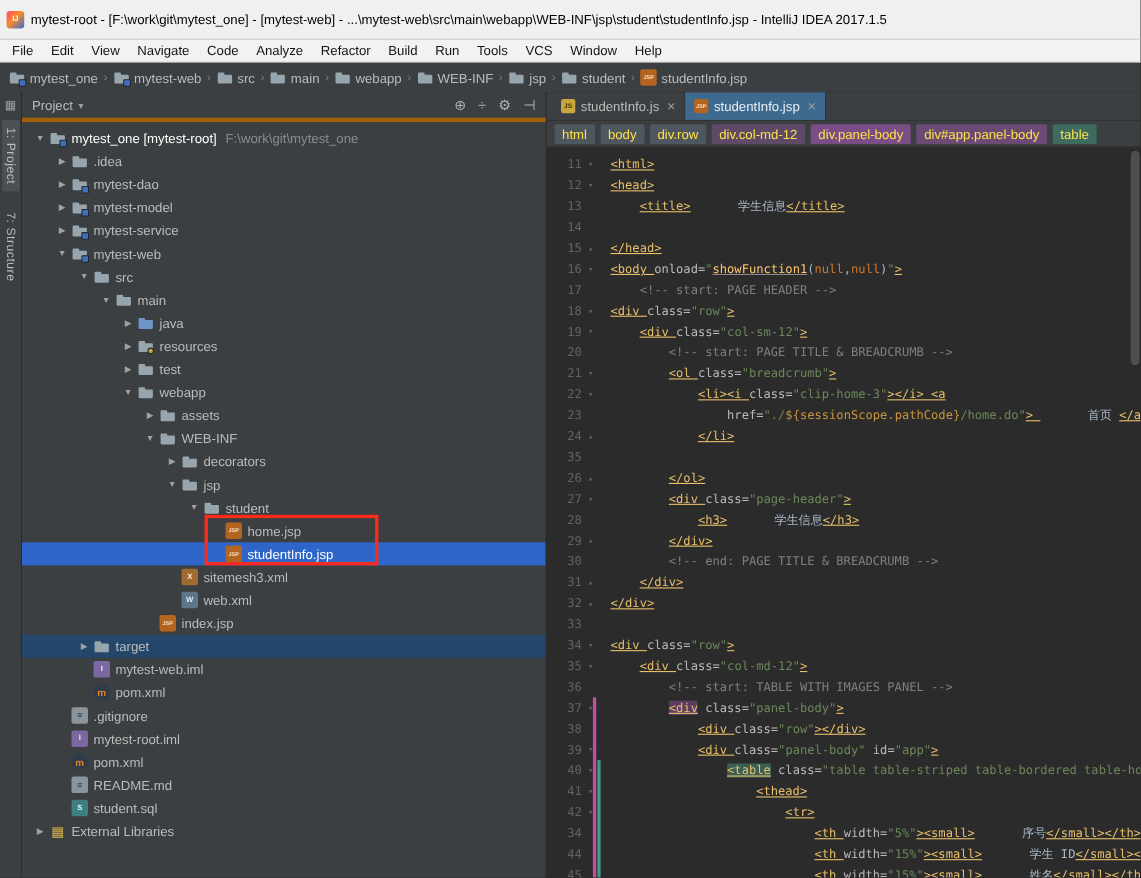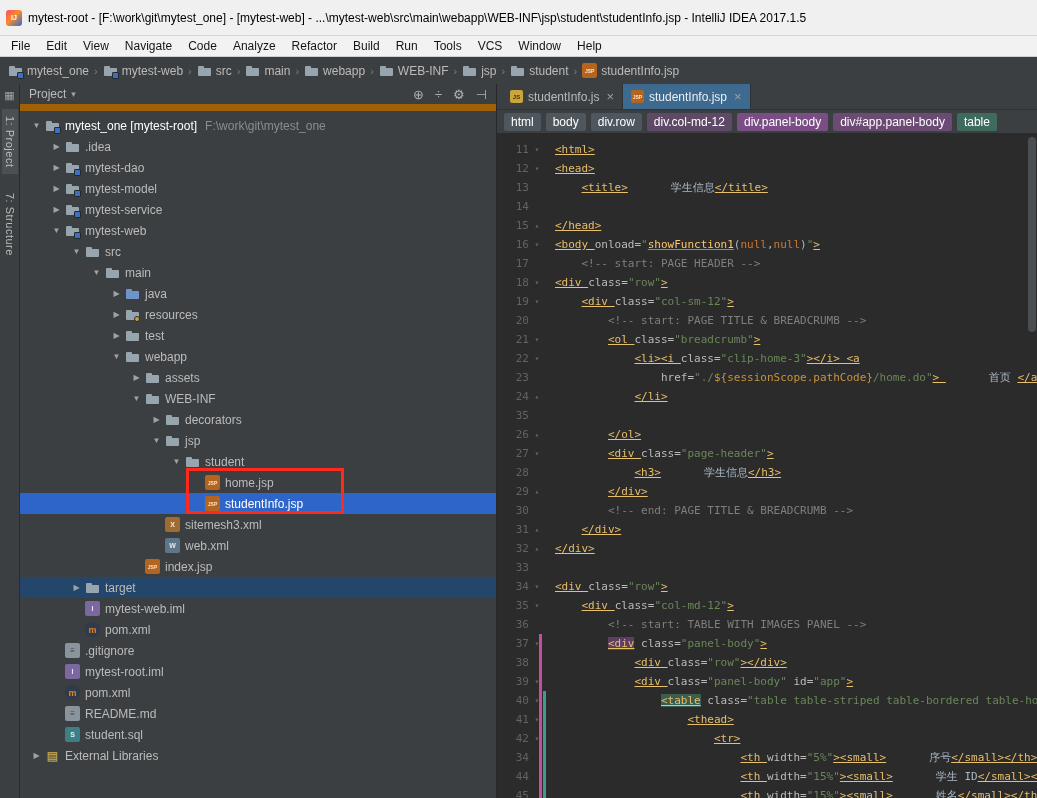--- a/index.html
+++ b/index.html
@@ -23,42 +23,42 @@
   .main{flex:1;display:flex;min-height:0;}
 
   
   .toolstrip{width:20px;background:#3C3F41;border-right:1px solid #2B2B2B;display:flex;flex-direction:column;align-items:center;flex:none;}
   .switcher{color:#9DA2A6;font-size:11px;margin:5px 0 7px;}
   .strip-btn{writing-mode:vertical-rl;color:#BBBBBB;font-size:11px;padding:7px 2px;margin-bottom:12px;letter-spacing:.5px;white-space:nowrap;}
   .strip-btn.active{background:#4C5052;}
 
   
   .project{width:477px;background:#3C3F41;border-right:1px solid #282828;display:flex;flex-direction:column;flex:none;}
-  .project-header{height:27px;border-bottom:7px solid #a16207;display:flex;align-items:center;gap:5px;padding:0 9px;color:#BBBBBB;flex:none;}
+  .project-header{height:27px;border-bottom:4px solid #a16207;display:flex;align-items:center;gap:5px;padding:0 9px;color:#BBBBBB;flex:none;}
   .ph-caret{color:#9DA2A6;font-size:9px;}
   .ph-spacer{flex:1;}
   .ph-icon{color:#AFB1B3;font-size:13px;margin-left:11px;}
   .tree{position:relative;flex:1;overflow:hidden;padding-top:4px;}
   .tree-row{height:21px;display:flex;align-items:center;color:#BBBBBB;white-space:nowrap;}
   .tree-row.selected{background:#2E65C9;color:#FFFFFF;}
   .tree-row.inactive-selected{background:#25466B;}
   .tree-arrow{width:17px;text-align:center;color:#9DA2A6;font-size:8px;flex:none;}
   .tree-label{margin-left:5px;}
   .root-label{font-weight:normal;color:#ffffff;}
   .tree-extra{margin-left:8px;color:#8C8C8C;}
   .red-box{position:absolute;left:166px;top:357px;width:158px;height:46px;border:3px solid #FF2A1C;pointer-events:none;}
 
   
   .editor{flex:1;display:flex;flex-direction:column;min-width:0;background:#2B2B2B;}
   .tabs{height:26px;background:#3C3F41;border-bottom:1px solid #323232;display:flex;align-items:stretch;padding-left:5px;flex:none;}
   .tab{display:flex;align-items:center;gap:5px;padding:0 8px;color:#BBBBBB;border-right:1px solid #2F3234;}
   .tab.active{background:#3E6A8F;color:#E9EFF5;}
   .tab-close{color:#9BA0A3;font-size:13px;margin-left:2px;}
   .crumbs{height:24px;background:#3C3F41;border-bottom:1px solid #2B2B2B;display:flex;align-items:center;gap:5px;padding:0 7px;flex:none;overflow:hidden;}
-  .crumb{height:18px;line-height:18px;padding:0 7px;border-radius:2px;color:#ffffff;white-space:nowrap;}
+  .crumb{height:18px;line-height:18px;padding:0 7px;border-radius:2px;color:#fde047;white-space:nowrap;}
 
   .code-wrap{position:relative;flex:1;overflow:hidden;font-family:"DejaVu Sans Mono","Liberation Mono",monospace;font-size:11px;padding-top:6px;}
   .line{height:19px;display:flex;align-items:center;}
   .lnum{width:34px;text-align:right;color:#606366;font-size:11px;padding-right:2px;flex:none;}
   .lfold{width:12px;text-align:center;color:#606366;font-size:8px;flex:none;}
   .ltext{white-space:pre;margin-left:12px;color:#A9B7C6;}
   .s-pl{color:#A9B7C6;}
   .s-tag{color:#E8BF6A;text-decoration:underline;}
   .s-attr{color:#BABABA;}
   .s-str{color:#6A8759;}

